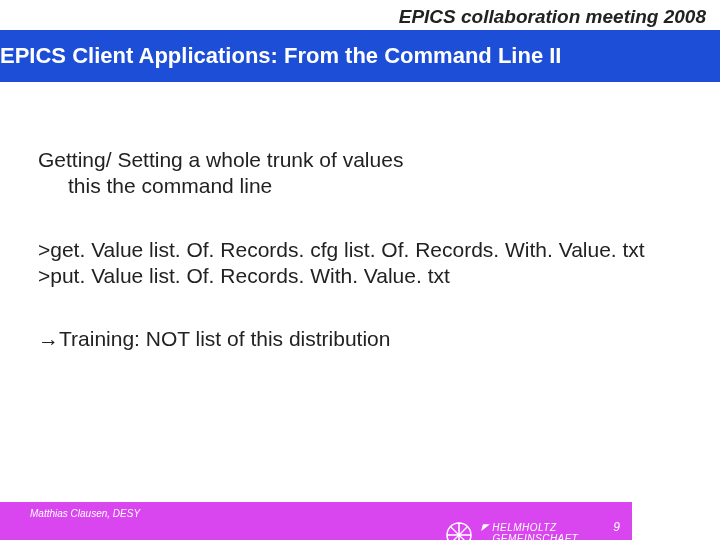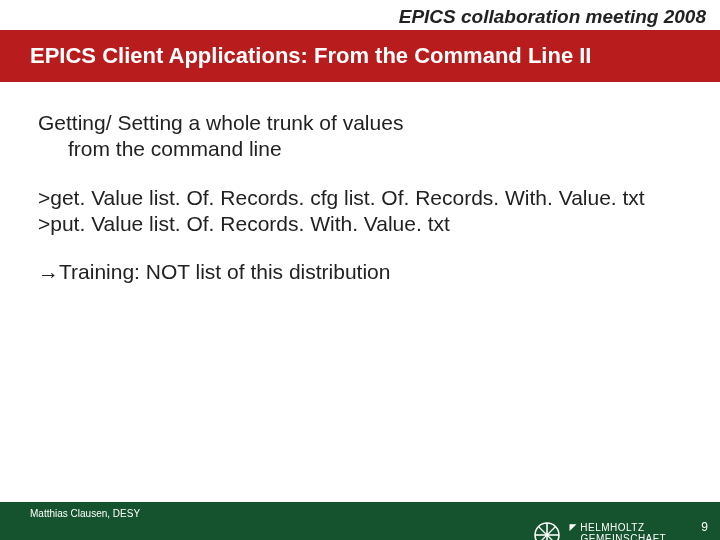--- a/index.html
+++ b/index.html
@@ -1,26 +1,26 @@
 <!DOCTYPE html>
 <html><head>
 <meta charset="utf-8">
 <style>
   * { margin: 0; padding: 0; box-sizing: border-box; }
   html, body { width: 720px; height: 540px; font-family: Arial, Helvetica, sans-serif; background: #fff; overflow: hidden; }
   .slide { position: relative; width: 720px; height: 540px; }
   .top-label { position: absolute; top: 6px; right: 14px; font-style: italic; font-weight: bold; font-size: 19px; color: #222; }
-  .title-bar { position: absolute; top: 30px; left: 0; width: 720px; height: 52px; background: #b91c1c; display: flex; align-items: center; padding-left: 30px; }
+  .title-bar { position: absolute; top: 30px; left: 0; width: 720px; height: 52px; background: #1d4ed8; display: flex; align-items: center; }
   .title-bar span { color: #fff; font-weight: bold; font-size: 22px; }
   .body { position: absolute; top: 110px; left: 38px; width: 640px; font-size: 21px; color: #222; line-height: 1.25; }
-  .para { margin-bottom: 22px; }
+  .para { margin-bottom: 22px; margin-top: 37px; }
   .indent { margin-left: 30px; }
   .arrow-line { color: #222; }
   .arrow { font-family: Arial, sans-serif; }
-  .footer { position: absolute; left: 0; bottom: 0; width: 720px; height: 38px; background: #14532d; color: #fff; }
+  .footer { position: absolute; left: 0; bottom: 0; width: 632px; height: 38px; background: #d946ef; color: #fff; font-style: italic; }
   .footer-left { position: absolute; left: 30px; top: 5px; font-size: 10px; line-height: 1.3; }
   .footer-right { position: absolute; right: 54px; top: 20px; display: flex; align-items: flex-start; gap: 10px; }
   .page-num { position: absolute; right: 12px; bottom: 6px; font-size: 12px; color: #fff; }
   .desy-logo { width: 26px; height: 26px; }
   .helm-text { font-size: 10px; letter-spacing: 0.5px; line-height: 1.1; }
   .helm-text .tri { display:inline-block; font-size:9px; vertical-align: top; margin-top:1px; }
 </style>
 </head>
 <body>
 
@@ -28,21 +28,21 @@
 
   <div class="top-label">EPICS collaboration meeting 2008</div>
 
   <div class="title-bar">
     <span>EPICS Client Applications: From the Command Line II</span>
   </div>
 
   <div class="body">
     <div class="para">
       <div>Getting/ Setting a whole trunk of values</div>
-      <div class="indent">from the command line</div>
+      <div class="indent">this the command line</div>
     </div>
 
     <div class="para">
       <div>&gt;get. Value list. Of. Records. cfg list. Of. Records. With. Value. txt</div>
       <div>&gt;put. Value list. Of. Records. With. Value. txt</div>
     </div>
 
     <div class="para arrow-line">
       <span class="arrow">→</span><span>Training: NOT list of this distribution</span>
     </div>

